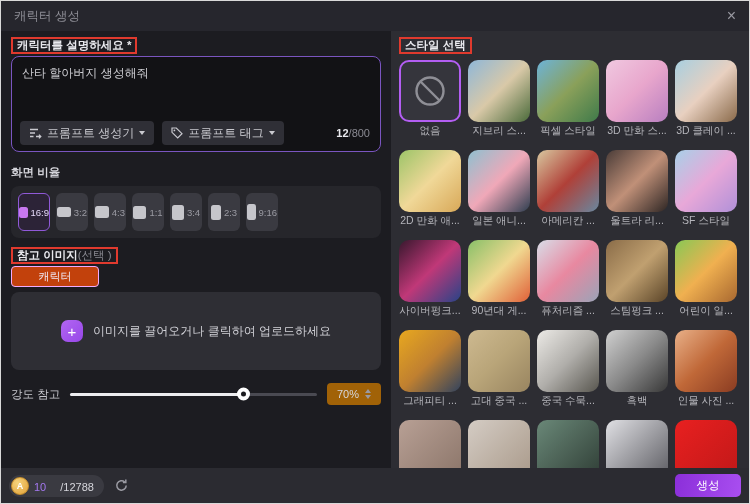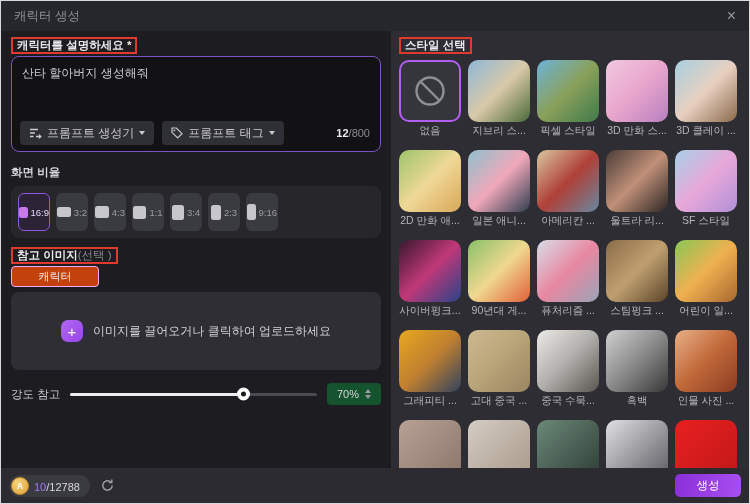--- a/index.html
+++ b/index.html
@@ -60,21 +60,21 @@
     background:linear-gradient(135deg,#b266f2,#9747e8); color:#fff; font-size:15px;
     display:flex; align-items:center; justify-content:center; }
   .upload-text { font-size:12px; color:#d2d2d8; }
 
   .sliderrow { margin-top:13px; display:flex; align-items:center; gap:10px; }
   .slabel { font-size:11.5px; color:#c9c9cf; white-space:nowrap; }
   .slider { flex:1; height:3px; background:#4a4a52; border-radius:2px; position:relative; }
   .slider-fill { height:100%; background:#ededf0; border-radius:2px; position:relative; }
   .slider-thumb { position:absolute; right:-7px; top:50%; transform:translateY(-50%);
     width:13px; height:13px; border-radius:50%; background:#1c1c20; border:4px solid #fff; }
-  .stepper { width:54px; height:22px; background:#14532d; border-radius:4px;
+  .stepper { width:54px; height:22px; background:#a16207; border-radius:4px;
     display:flex; align-items:center; justify-content:center; gap:6px; }
   .stepper .val { font-size:11px; color:#d6d6dc; }
   .arrows { display:flex; flex-direction:column; gap:2px; }
   .arr-up { width:0; height:0; border-left:3px solid transparent;
     border-right:3px solid transparent; border-bottom:4px solid #9a9aa2; cursor:pointer; }
   .arr-dn { width:0; height:0; border-left:3px solid transparent;
     border-right:3px solid transparent; border-top:4px solid #9a9aa2; cursor:pointer; }
 
   
   .right { flex:1; background:#2d2d33; padding:4px 0 0 8px; overflow:hidden; }
@@ -89,21 +89,21 @@
 
   
   .bottombar { flex:0 0 35px; background:#2b2b31; display:flex; align-items:center;
     padding:0 8px; gap:10px; }
   .pill { height:22px; background:#3a3a41; border-radius:11px; display:flex;
     align-items:center; padding:0 10px 0 2px; gap:5px; cursor:pointer; }
   .coin { width:18px; height:18px; border-radius:50%; border:1px solid #c8902c;
     background:radial-gradient(circle at 35% 30%,#f6d47c,#e0a038); display:flex;
     align-items:center; justify-content:center; font-size:9px; font-weight:bold; color:#fff; }
   .cred-used { color:#a478f0; font-size:11px; }
-  .cred-total { color:#d6d6dc; font-size:11px; }
+  .cred-total { color:#d6d6dc; font-size:11px;padding-left:14px; }
   .gen { margin-left:auto; width:66px; height:23px; border:none; border-radius:5px;
     background:linear-gradient(100deg,#8b2fd9,#a94ef0); color:#fff; font-size:11.5px;
     font-family:Liberation Mono, monospace; display:flex; align-items:center; justify-content:center;
     cursor:pointer; }
 </style>
 </head>
 <body>
 
 <div class="window">
 

